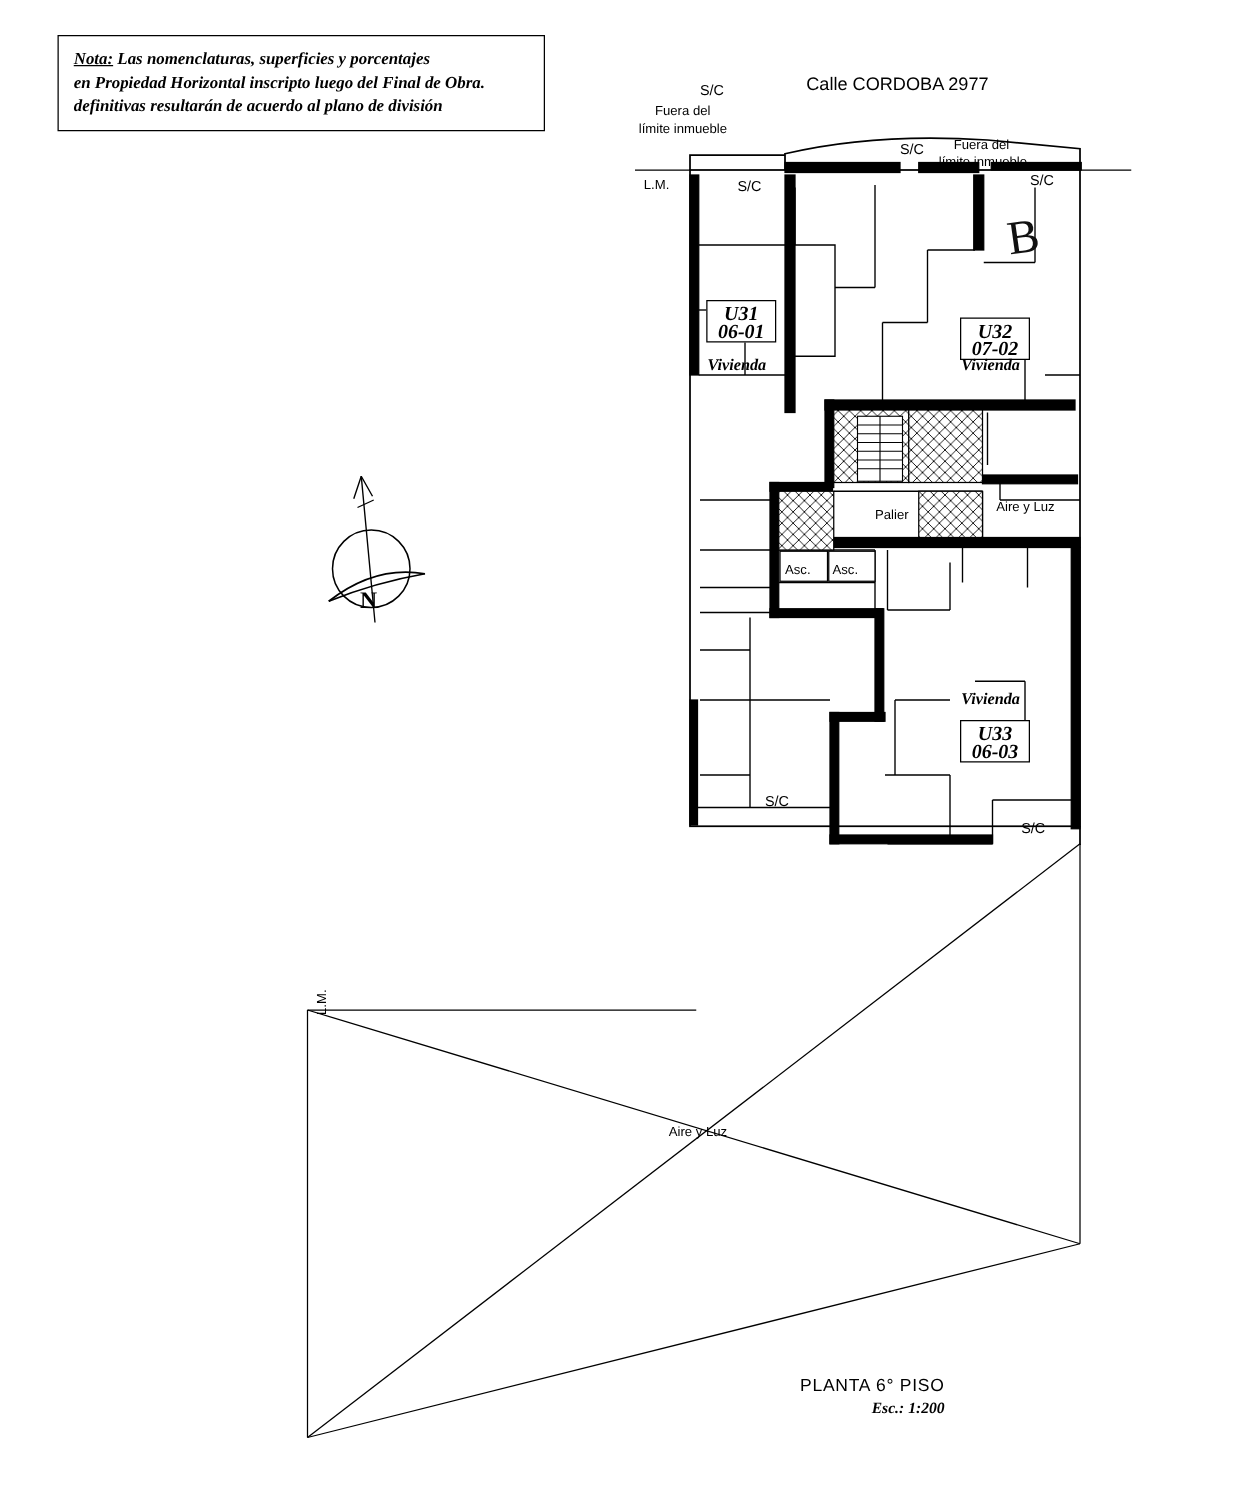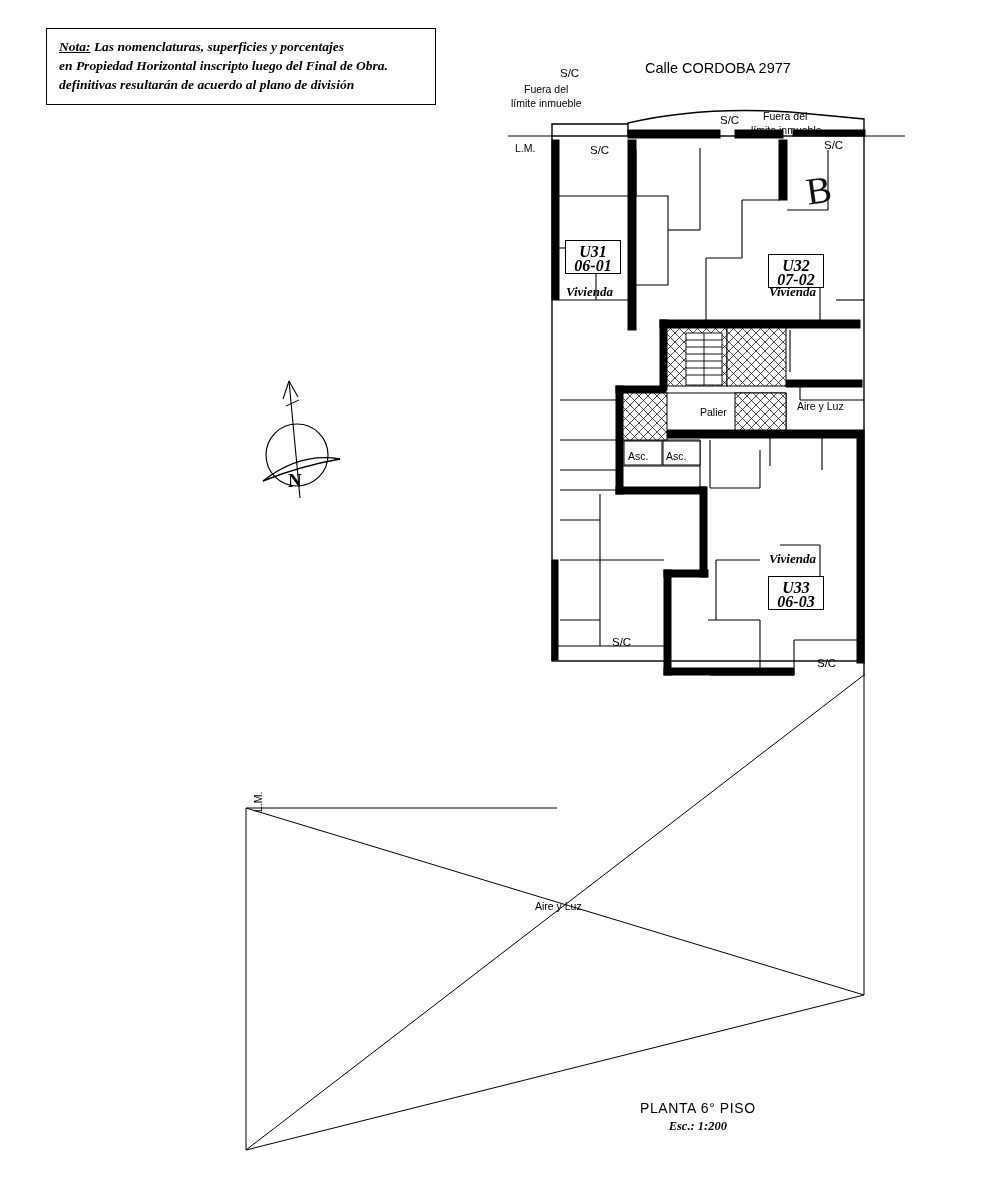--- a/index.html
+++ b/index.html
@@ -108,20 +108,21 @@
     letter-spacing: 0.6px;
     color: #000;
   }
   .title-block .t-scale {
     font-family: "Liberation Serif", serif;
     font-style: italic;
     font-weight: bold;
     font-size: 12.5px;
     margin-top: 3px;
     color: #000;
+    text-align: right;
   }
   .handmark {
     position: absolute;
     left: 806px;
     top: 168px;
     font-family: "Liberation Serif", serif;
     font-size: 38px;
     color: #111;
     transform: rotate(-8deg);
   }

